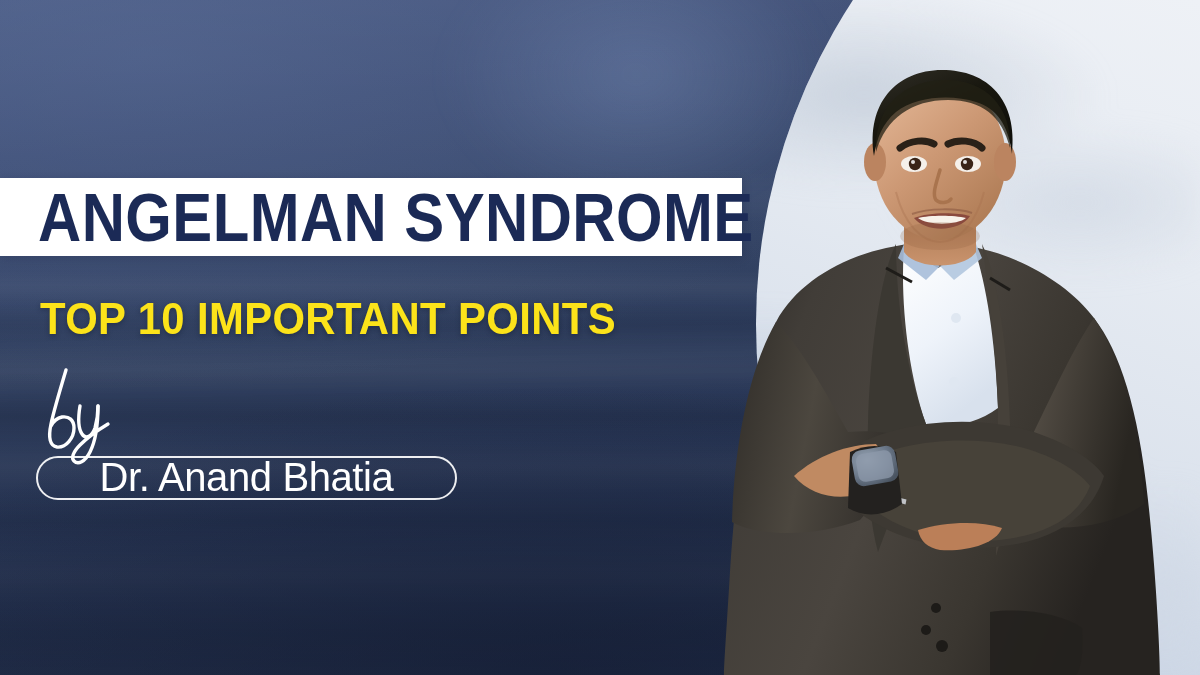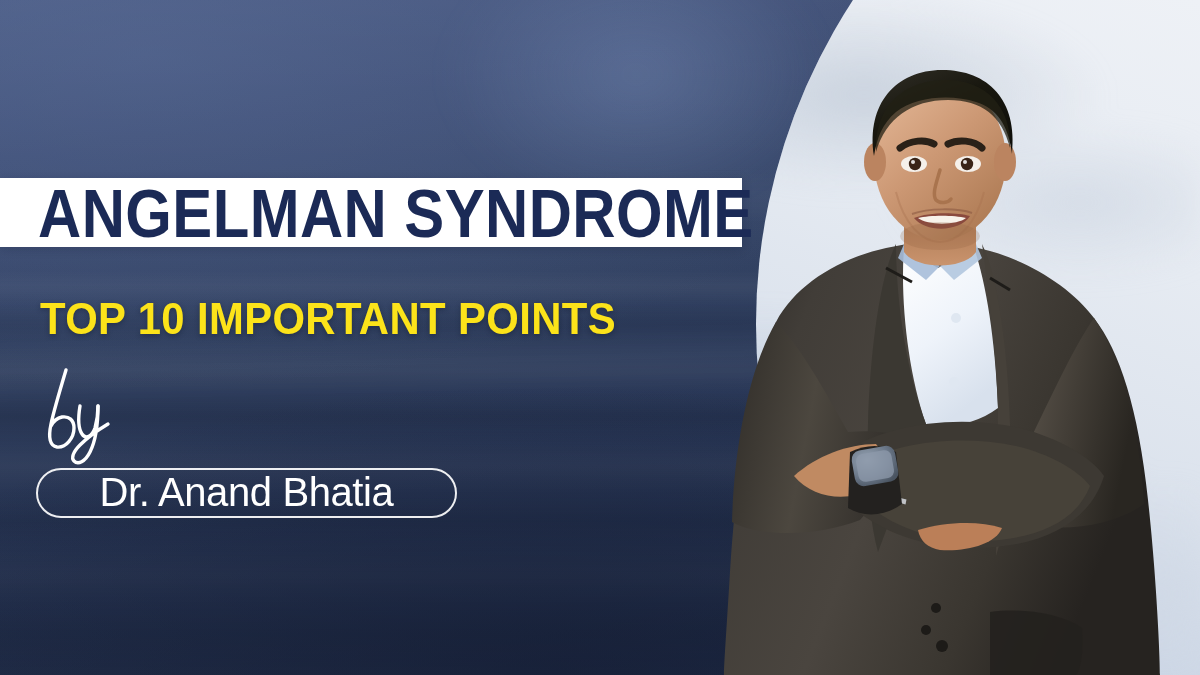--- a/index.html
+++ b/index.html
@@ -133,21 +133,21 @@
     overflow: hidden;
   }
   .person svg { display: block; }
 
   
   .title-band {
     position: absolute;
     left: 0;
     top: 178px;
     width: 742px;
-    height: 69px;
+    height: 78px;
     background: #ffffff;
     display: flex;
     align-items: center;
     box-shadow: 0 2px 10px rgba(10,18,38,0.18);
   }
   .title-text {
     margin-left: 38px;
     color: #1b2a56;
     font-family: "Liberation Sans Narrow", "Liberation Sans", sans-serif;
     font-weight: 700;
@@ -180,23 +180,23 @@
     left: 36px;
     top: 368px;
     width: 110px;
     height: 98px;
   }
   .byline svg { display: block; overflow: visible; }
 
   .name-pill {
     position: absolute;
     left: 36px;
-    top: 468px;
+    top: 456px;
     width: 421px;
-    height: 50px;
+    height: 44px;
     border: 2px solid rgba(255,255,255,0.92);
     border-radius: 29px;
     display: flex;
     align-items: center;
     justify-content: center;
     box-sizing: border-box;
   }
   .name-text {
     color: #ffffff;
     font-family: "Liberation Sans", sans-serif;

